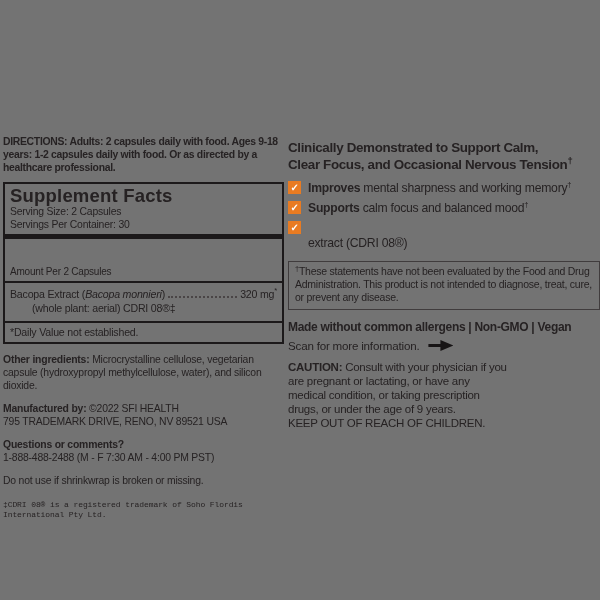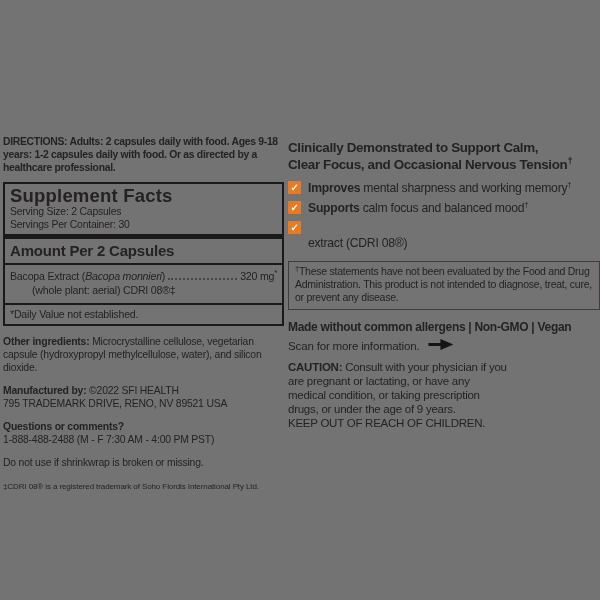--- a/index.html
+++ b/index.html
@@ -23,35 +23,35 @@
   .directions {
     font-weight:bold; font-size:10.4px; line-height:13px; letter-spacing:-0.3px;
   }
 
   .sf-box { border:2px solid #1c191a; margin-top:8px; }
   .sf-head { padding:2px 5px 3px; }
   .sf-title { font-size:18.5px; font-weight:bold; letter-spacing:0.2px; line-height:20px; }
   .sf-line  { font-size:10.4px; line-height:12.5px; letter-spacing:-0.2px; }
   .sf-bar   { height:5px; background:#1c191a; }
   .sf-amount {
-    font-size:15px; font-weight:bold; letter-spacing:-0.2px;
-    padding:3px 5px 4px; border-bottom:2.5px solid #1c191a;
+    font-size:10px; font-weight:normal; letter-spacing:-0.2px;
+    padding:3px 5px 4px; border-bottom:2.5px solid #1c191a;margin-top:24px;
   }
   .sf-rowarea { padding:5px 5px 6px; font-size:10.6px; letter-spacing:-0.2px; }
   .sf-row1 { display:flex; align-items:flex-end; line-height:12px; }
   .leader { flex:1 1 auto; border-bottom:2px dotted #4a4546; margin:0 3px 2px; min-width:20px; }
   .sf-row2 { margin-left:22px; line-height:13px; margin-top:2px; }
   .sf-foot {
     border-top:2.5px solid #1c191a; padding:3px 5px 4px;
     font-size:10.6px; letter-spacing:-0.2px;
   }
 
   .para { margin-top:9px; font-size:10.4px; line-height:12.8px; letter-spacing:-0.2px; }
   .para .lead { font-weight:bold; }
-  .tmk { margin-top:12px; font-size:8px; letter-spacing:-0.1px; line-height:10px; }
+  .tmk { margin-top:12px; font-size:8px; letter-spacing:-0.1px; line-height:10px;font-family:Liberation Mono, monospace; }
 
   
   .r-heading {
     font-size:13.4px; font-weight:bold; line-height:17px; letter-spacing:-0.35px;
   }
   .r-heading sup { font-size:9.5px; vertical-align:super; line-height:0; }
 
   .checklist { margin-top:8px; }
   .check-item { display:flex; align-items:flex-start; margin-top:6px; font-size:12.2px; line-height:14px; letter-spacing:-0.25px; }
   .check-sq {
@@ -62,21 +62,21 @@
   .item-line2 { margin-left:20px; font-size:12.2px; line-height:15px; letter-spacing:-0.25px; margin-top:2px; }
 
   .disc-box {
     border:1.4px solid #403c3d; margin-top:10px; padding:3px 6px 5px;
     font-size:10.5px; line-height:13px; letter-spacing:-0.25px;
   }
   .disc-box sup { font-size:7.5px; vertical-align:super; line-height:0; }
 
   .claims { margin-top:10px; font-weight:bold; font-size:12px; line-height:15px; letter-spacing:-0.3px; }
 
-  .scan-row { display:flex; align-items:flex-start; margin-top:4px; font-size:11.6px; letter-spacing:-0.2px; }
+  .scan-row { display:flex; align-items:center; margin-top:4px; font-size:11.6px; letter-spacing:-0.2px; }
   .scan-arrow {
     width:25px; height:11px; background:#171415; margin-left:9px;
     clip-path: polygon(0 36%, 48% 36%, 48% 0, 100% 50%, 48% 100%, 48% 64%, 0 64%);
   }
 
   .caution { margin-top:8px; width:222px; font-size:11.5px; line-height:14px; letter-spacing:-0.25px; }
   .keepout { font-size:11.5px; line-height:14px; letter-spacing:-0.25px; }
 </style>
 </head>
 <body>

